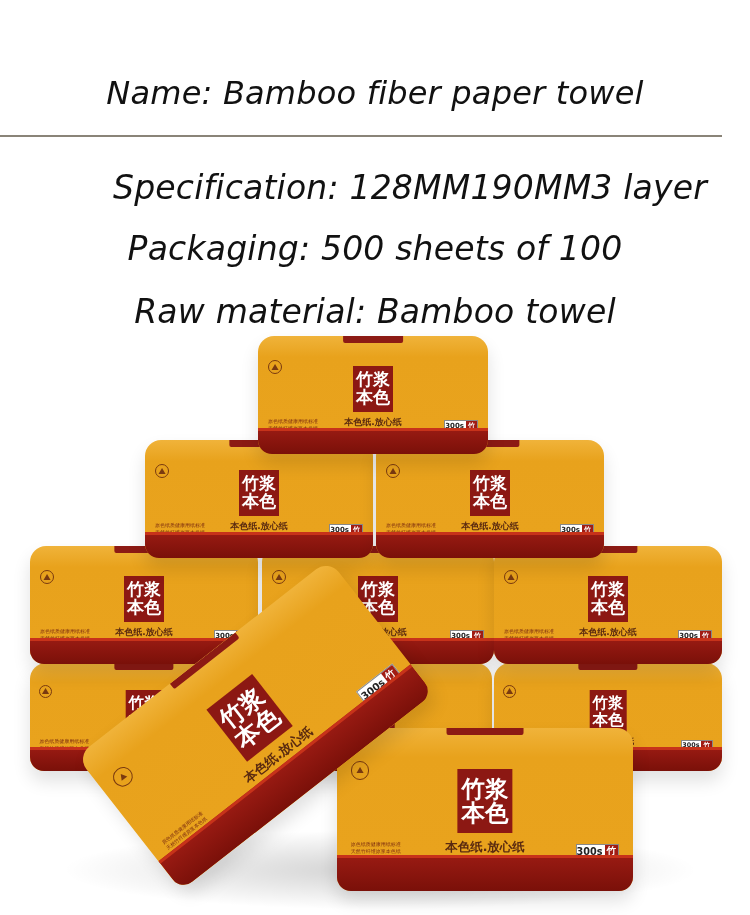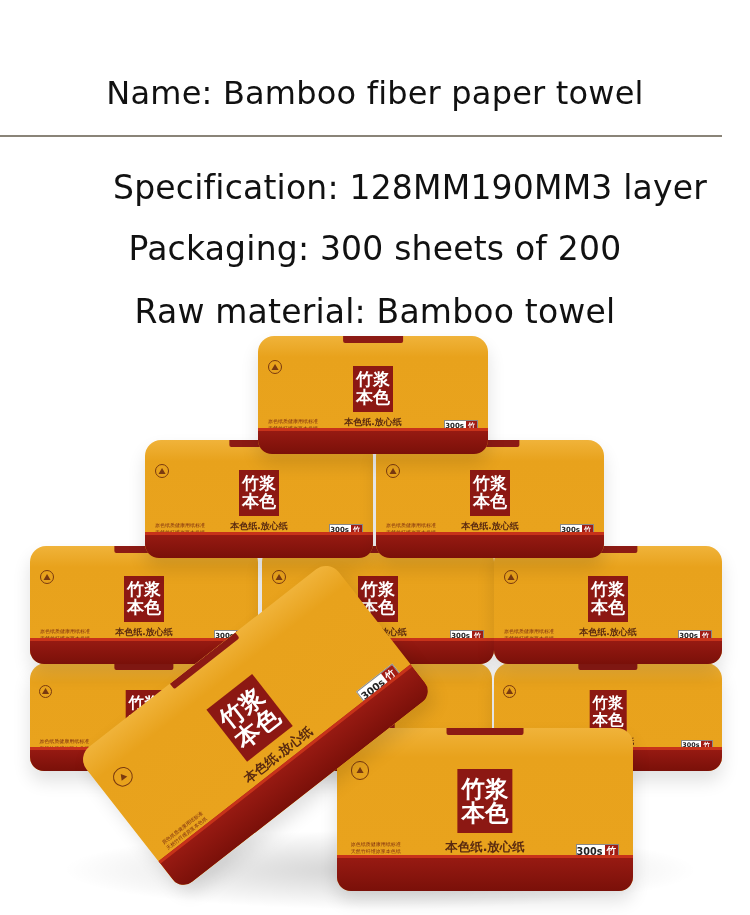--- a/index.html
+++ b/index.html
@@ -1,17 +1,17 @@
 <!DOCTYPE html>
 <html><head>
 <meta charset="utf-8">
 <style>
   html,body{margin:0;padding:0;background:#fff;}
   body{width:750px;height:915px;position:relative;overflow:hidden;font-family:"DejaVu Sans","Liberation Sans",sans-serif;}
-  .title{position:absolute;left:0;width:750px;text-align:center;color:#111;font-size:33px;letter-spacing:0.2px;}
+  .title{position:absolute;left:0;width:750px;text-align:center;color:#111;font-size:33px;letter-spacing:0.2px;font-style:italic;}
   .t-name{top:74px;font-size:32px;}
   .divider{position:absolute;left:0;top:135px;width:722px;height:2px;background:#8a8478;}
   .t-spec{top:168px;font-size:33px;margin-left:35px;}
   .t-pack{top:229px;font-size:33px;}
   .t-raw{top:292px;font-size:33px;}
 
   .packet{position:absolute;box-sizing:border-box;border-radius:16px 16px 14px 14px;
     background:linear-gradient(180deg,#f0b33a 0%,#e8a21c 18%,#e9a31d 80%,#e39a18 100%);
     overflow:hidden;box-shadow:0 10px 18px rgba(0,0,0,0.12);}
   .packet .band{position:absolute;left:0;right:0;bottom:0;height:22%;background:linear-gradient(180deg,#9a1b13,#7a1009);}
@@ -25,21 +25,21 @@
   .badge .red{background:#a11c14;color:#fff;height:100%;display:flex;align-items:center;padding:0 2px;margin-left:2px;}
   .small-lines{position:absolute;color:#7a2a10;font-size:5px;line-height:7px;}
   .shadow{position:absolute;border-radius:50%;background:radial-gradient(ellipse at center,rgba(0,0,0,0.18),rgba(0,0,0,0) 70%);}
 </style>
 </head>
 <body>
 
 <div class="title t-name">Name: Bamboo fiber paper towel</div>
 <div class="divider"></div>
 <div class="title t-spec">Specification: 128MM190MM3 layer</div>
-<div class="title t-pack">Packaging: 300 sheets of 200</div>
+<div class="title t-pack">Packaging: 500 sheets of 100</div>
 <div class="title t-raw">Raw material: Bamboo towel</div>
 
 <div class="shadow" style="left:60px;top:830px;width:640px;height:80px;"></div>
 
 <div id="stack">
     <div class="packet" style="left: 30px; top: 663px; width: 228px; height: 108px;">
     <div class="toptab"></div>
     <div class="emblem" style="left: 9.15254px; top: 21.9661px; width: 10.9831px; height: 10.9831px;">
         <span>⛰</span>
       </div>

